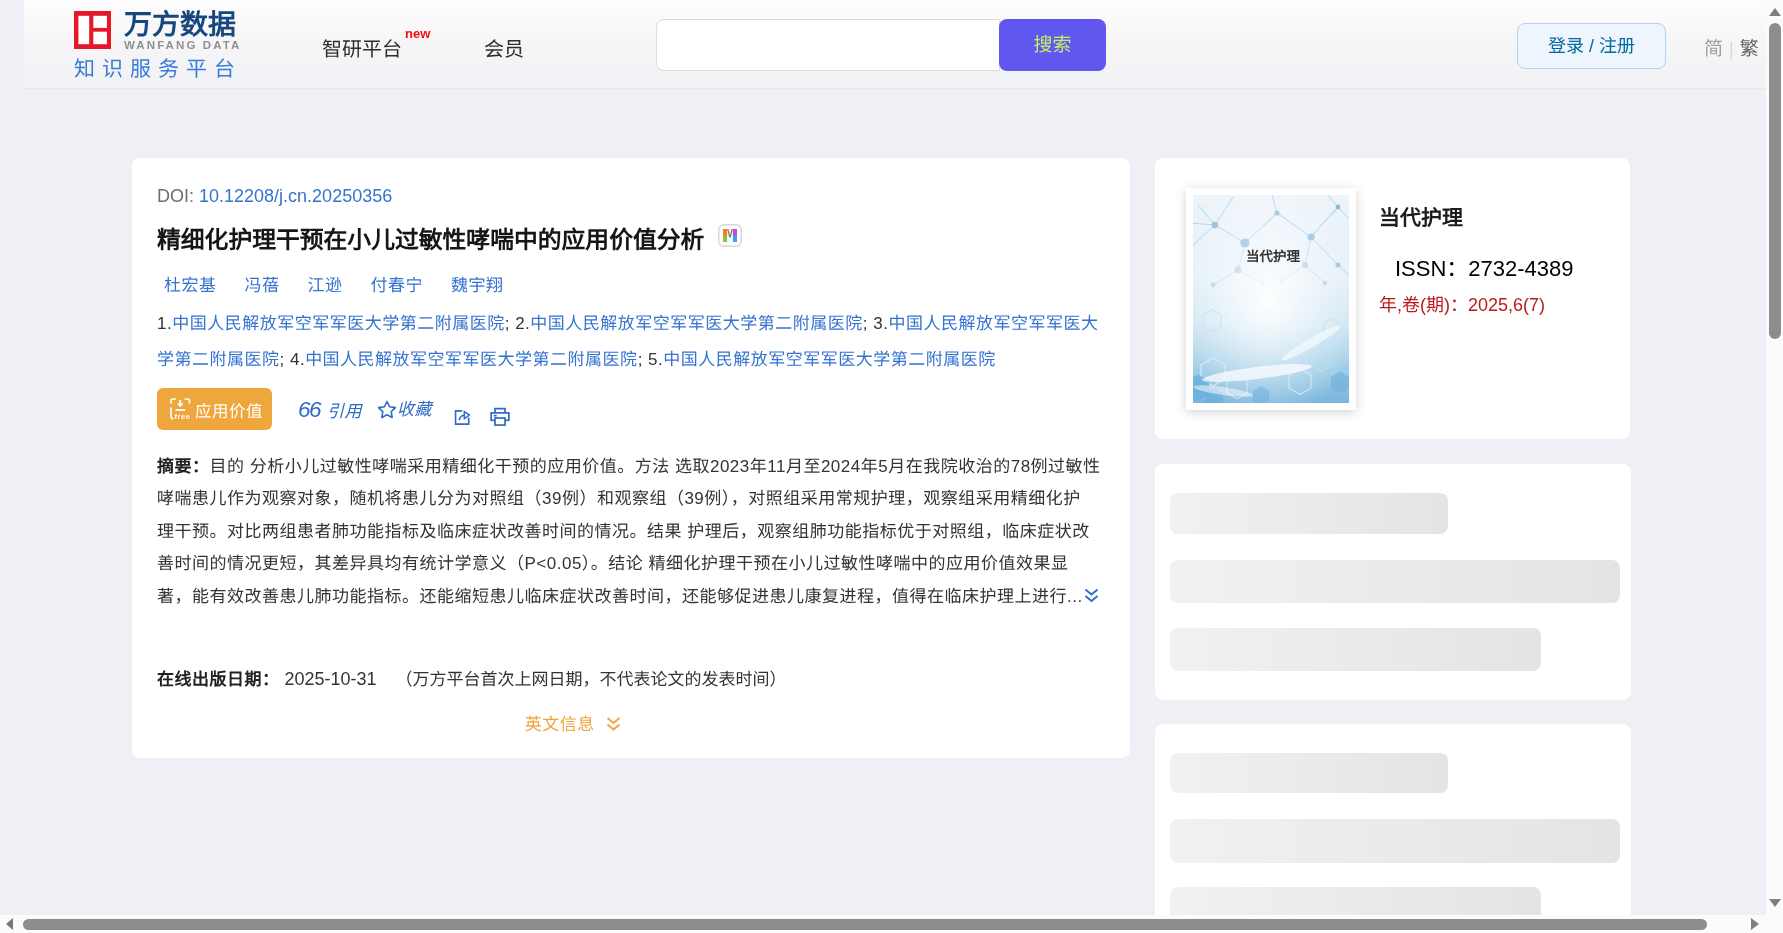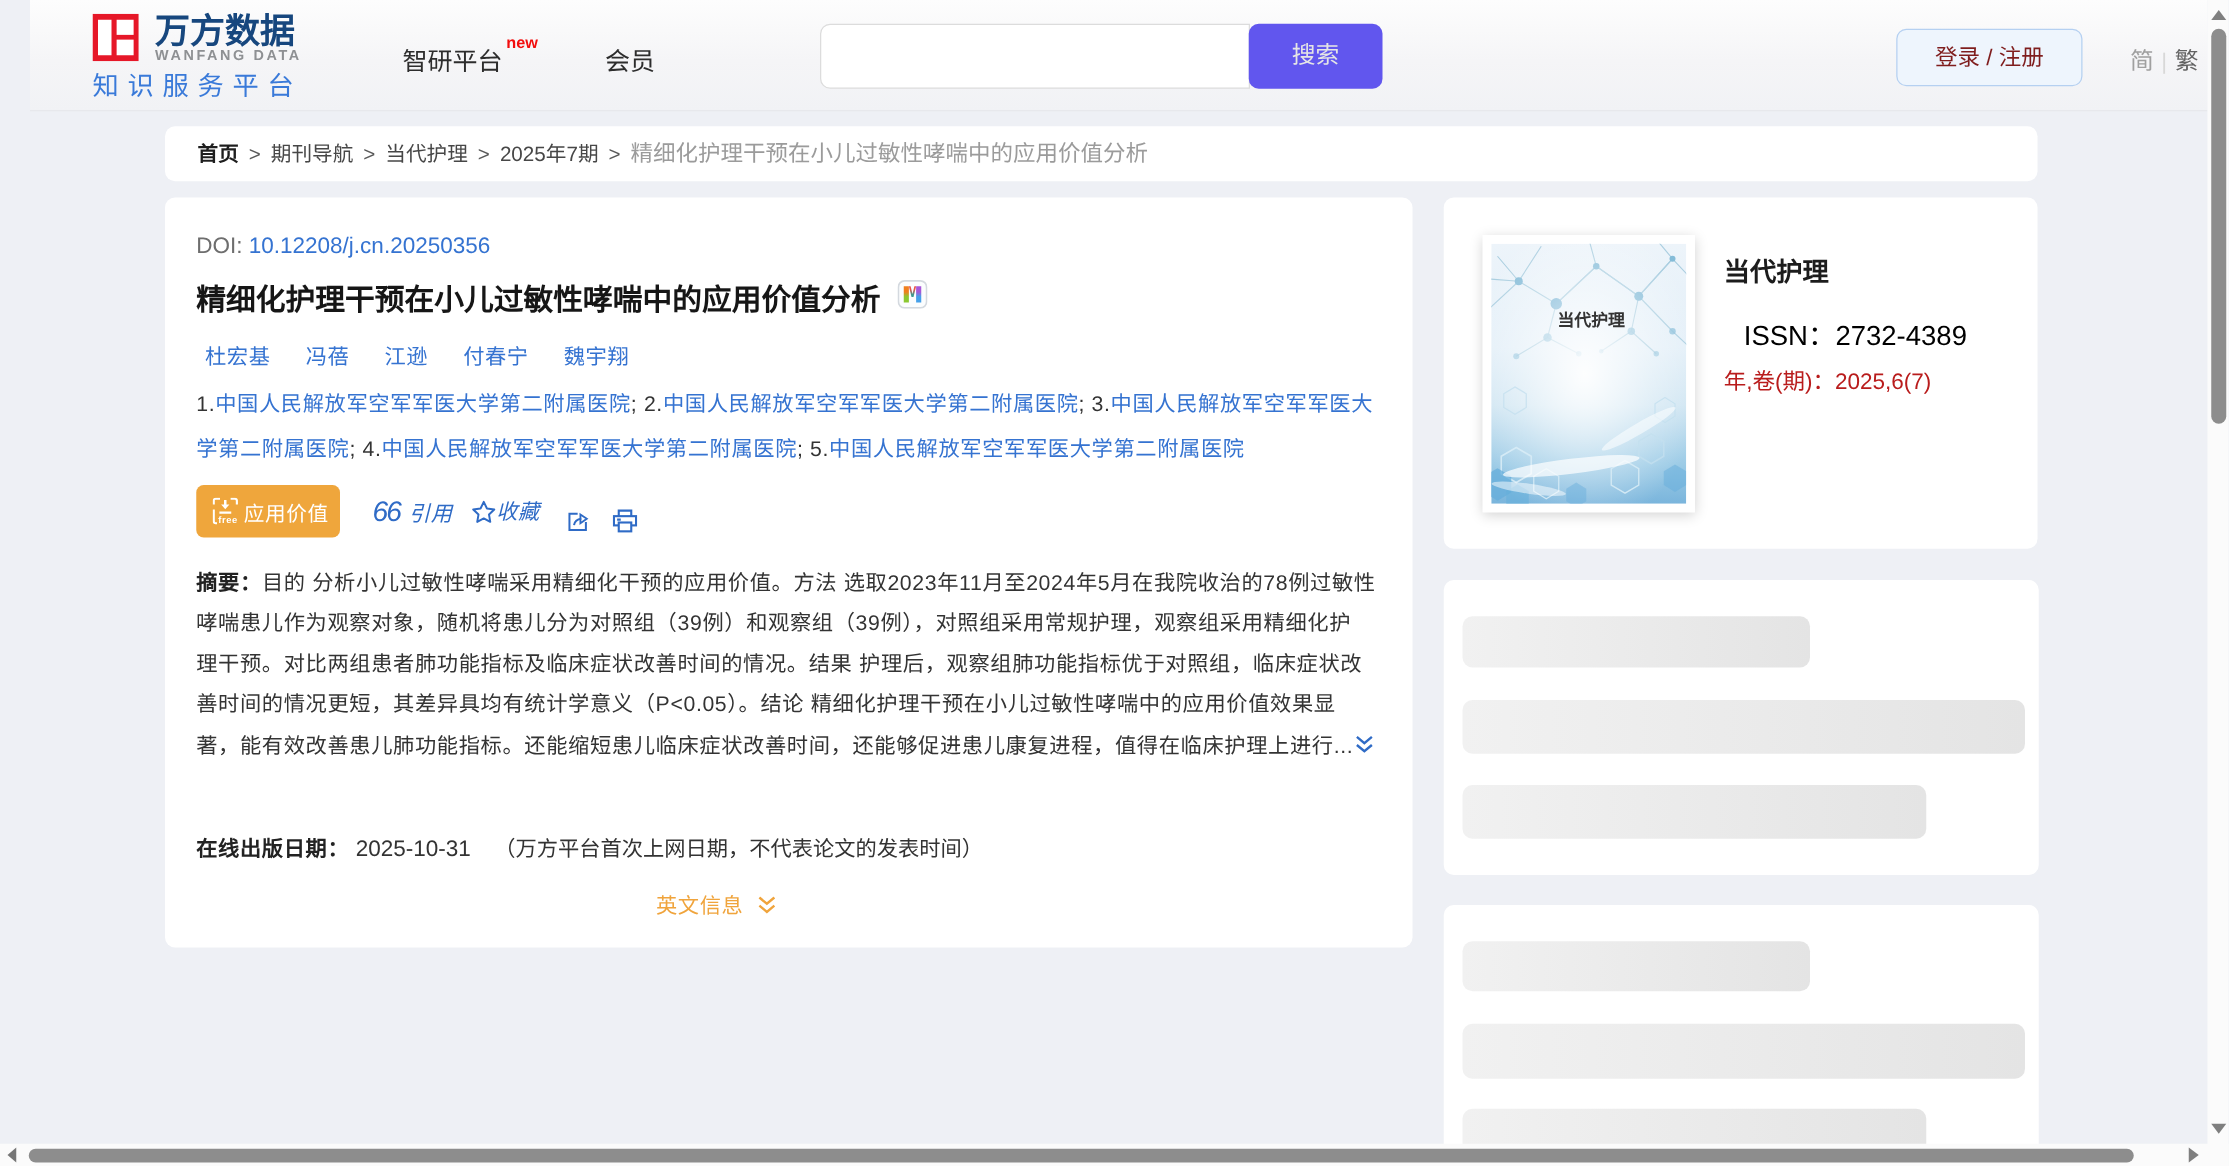--- a/index.html
+++ b/index.html
@@ -18,22 +18,22 @@
     border-bottom:1px solid #e7e8ec;
     margin-left:24px;
   }
   #logo { position:absolute; left:50px; top:11px; }
   #logo-cn { position:absolute; left:100px; top:11px; width:163px; height:28px; font-size:28px; font-weight:bold; color:#17477e; letter-spacing:0px; line-height:28px; }
   #logo-en { position:absolute; left:100px; top:38.5px; font-size:11.5px; font-weight:bold; color:#8e9093; letter-spacing:2.1px; }
   #logo-sub { position:absolute; left:50px; top:52px; font-size:21px; color:#3a7ad9; letter-spacing:7px; font-weight:500; }
   .nav-item { position:absolute; top:33px; font-size:20px; color:#2d2d2d; }
   #nav-new { position:absolute; left:381px; top:26px; font-size:13px; font-weight:bold; color:#f20d0d; }
   #search-input { position:absolute; left:632px; top:19px; width:344px; height:52px; background:#fff; border:1px solid #dcdcdc; border-radius:8px 0 0 8px; }
-  #search-btn { position:absolute; left:975px; top:19px; width:107px; height:52px; background:#6156ee; border-radius:8px; color:#e5e5e5; font-size:19px; text-align:center; line-height:52px; }
-  #login-btn { position:absolute; left:1493px; top:23px; width:149px; height:46px; background:#eef5fd; border:1px solid #b5d0f1; border-radius:8px; color:#7f1d1d; font-size:18px; text-align:center; line-height:44px; }
+  #search-btn { position:absolute; left:975px; top:19px; width:107px; height:52px; background:#6156ee; border-radius:8px; color:#bef264; font-size:19px; text-align:center; line-height:52px; }
+  #login-btn { position:absolute; left:1493px; top:23px; width:149px; height:46px; background:#eef5fd; border:1px solid #b5d0f1; border-radius:8px; color:#0369a1; font-size:18px; text-align:center; line-height:44px; }
   #lang { position:absolute; left:1680px; top:33px; font-size:19px; color:#a0a0a0; }
   #lang .sep { color:#d8d8d8; margin:0 6px; font-size:18px; }
   #lang .fan { color:#636363; }
 
   
   #crumb {
     position:absolute; left:132px; top:101px; width:1498px; height:44px;
     background:#fff; border-radius:8px; font-size:16.5px; color:#474747;
     line-height:44px; padding-left:26px; white-space:nowrap;
   }
@@ -97,21 +97,20 @@
     <div id="logo-en">WANFANG DATA</div>
     <div id="logo-sub">知识服务平台</div>
     <div class="nav-item" style="left:298px;">智研平台</div>
     <div id="nav-new">new</div>
     <div class="nav-item" style="left:460px;">会员</div>
     <div id="search-input"></div>
     <div id="search-btn">搜索</div>
     <div id="login-btn">登录 / 注册</div>
     <div id="lang">简<span class="sep">|</span><span class="fan">繁</span></div>
   </div>
-  <div id="crumb"><b>首页</b><span class="gt">&gt;</span>期刊导航<span class="gt">&gt;</span>当代护理<span class="gt">&gt;</span>2025年7期<span class="gt">&gt;</span><span class="last">精细化护理干预在小儿过敏性哮喘中的应用价值分析</span></div>
   <div id="main">
     <div id="doi">DOI: <span class="blue">10.12208/j.cn.20250356</span></div>
     <div id="title">精细化护理干预在小儿过敏性哮喘中的应用价值分析<span id="mbadge"><svg width="24" height="23" viewBox="0 0 24 23">
             <defs>
 <linearGradient id="mog" x1="0" y1="0" x2="0" y2="1">
                 <stop offset="0.35" stop-color="#f07f1e"></stop>
                 <stop offset="0.65" stop-color="#8bc832"></stop>
               </linearGradient>
 <linearGradient id="mpb" x1="0" y1="0" x2="0" y2="1">
                 <stop offset="0.35" stop-color="#a757d8"></stop>

